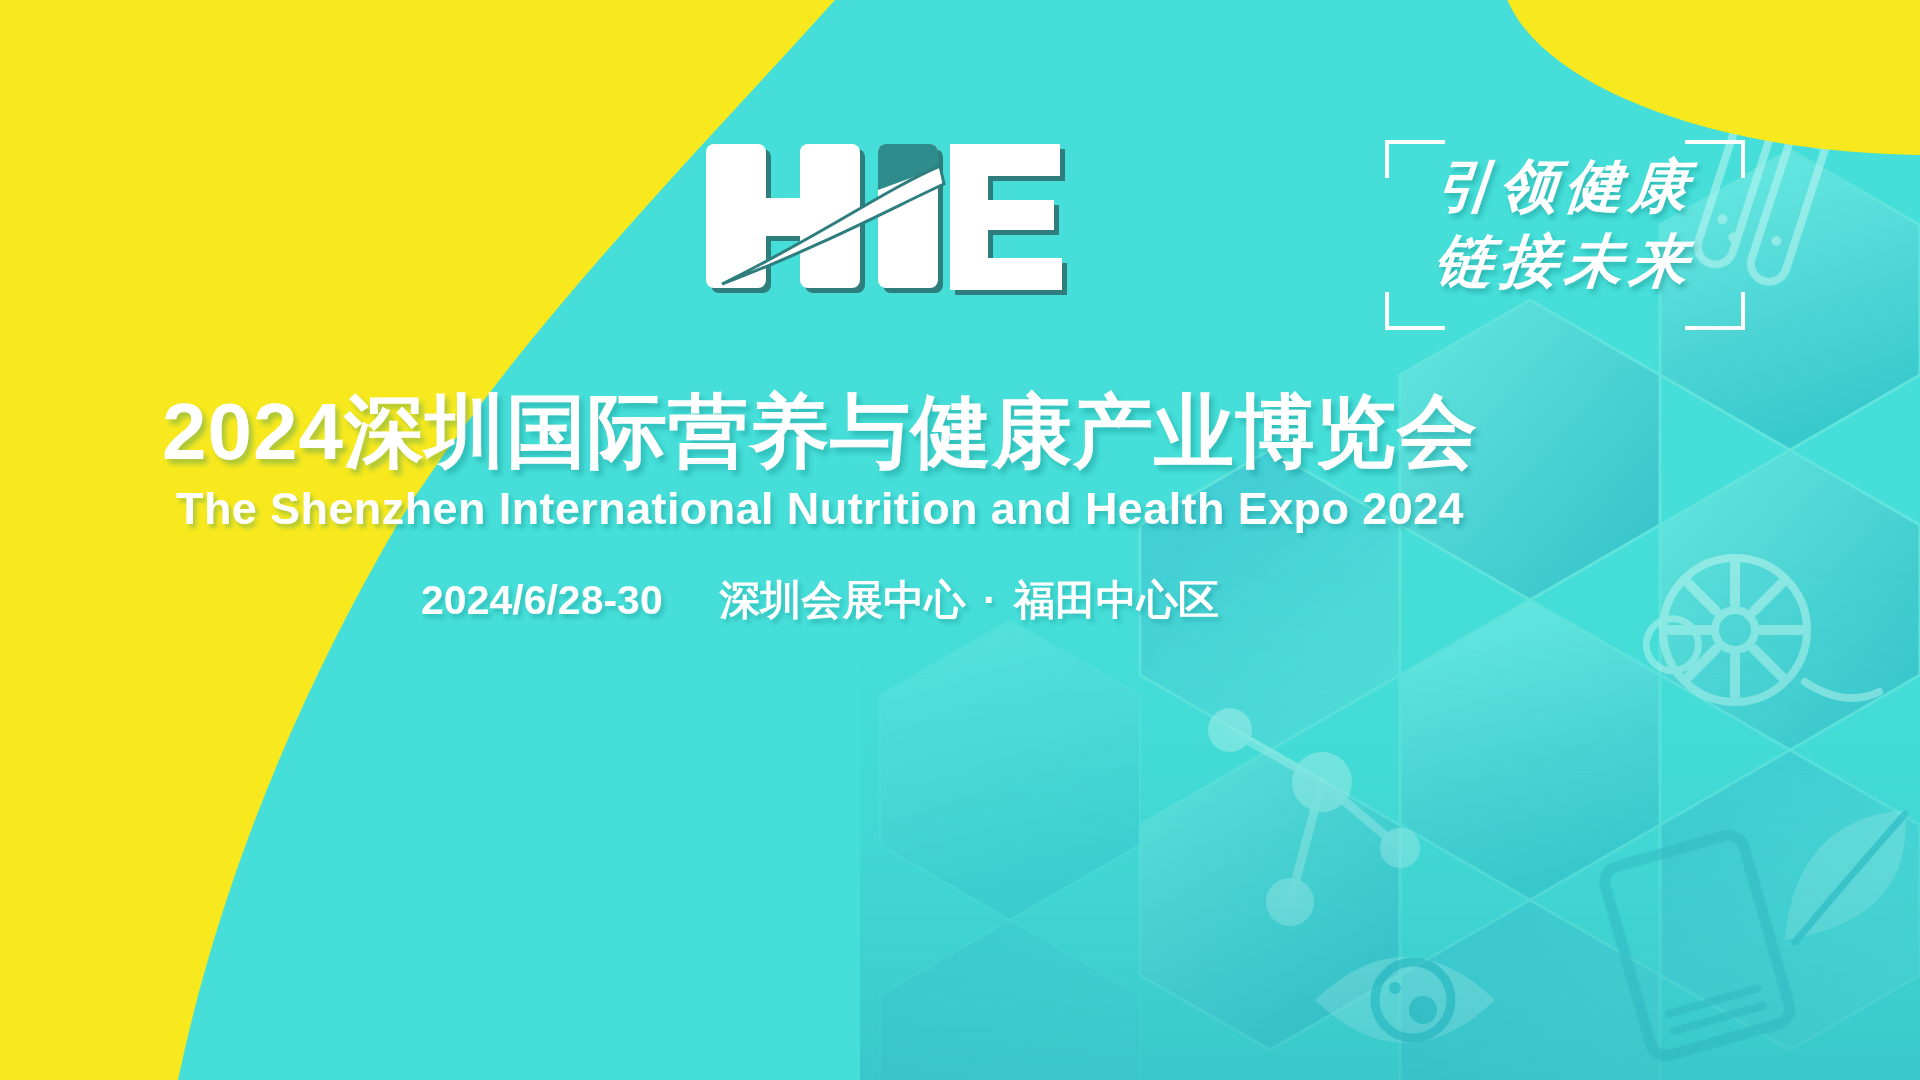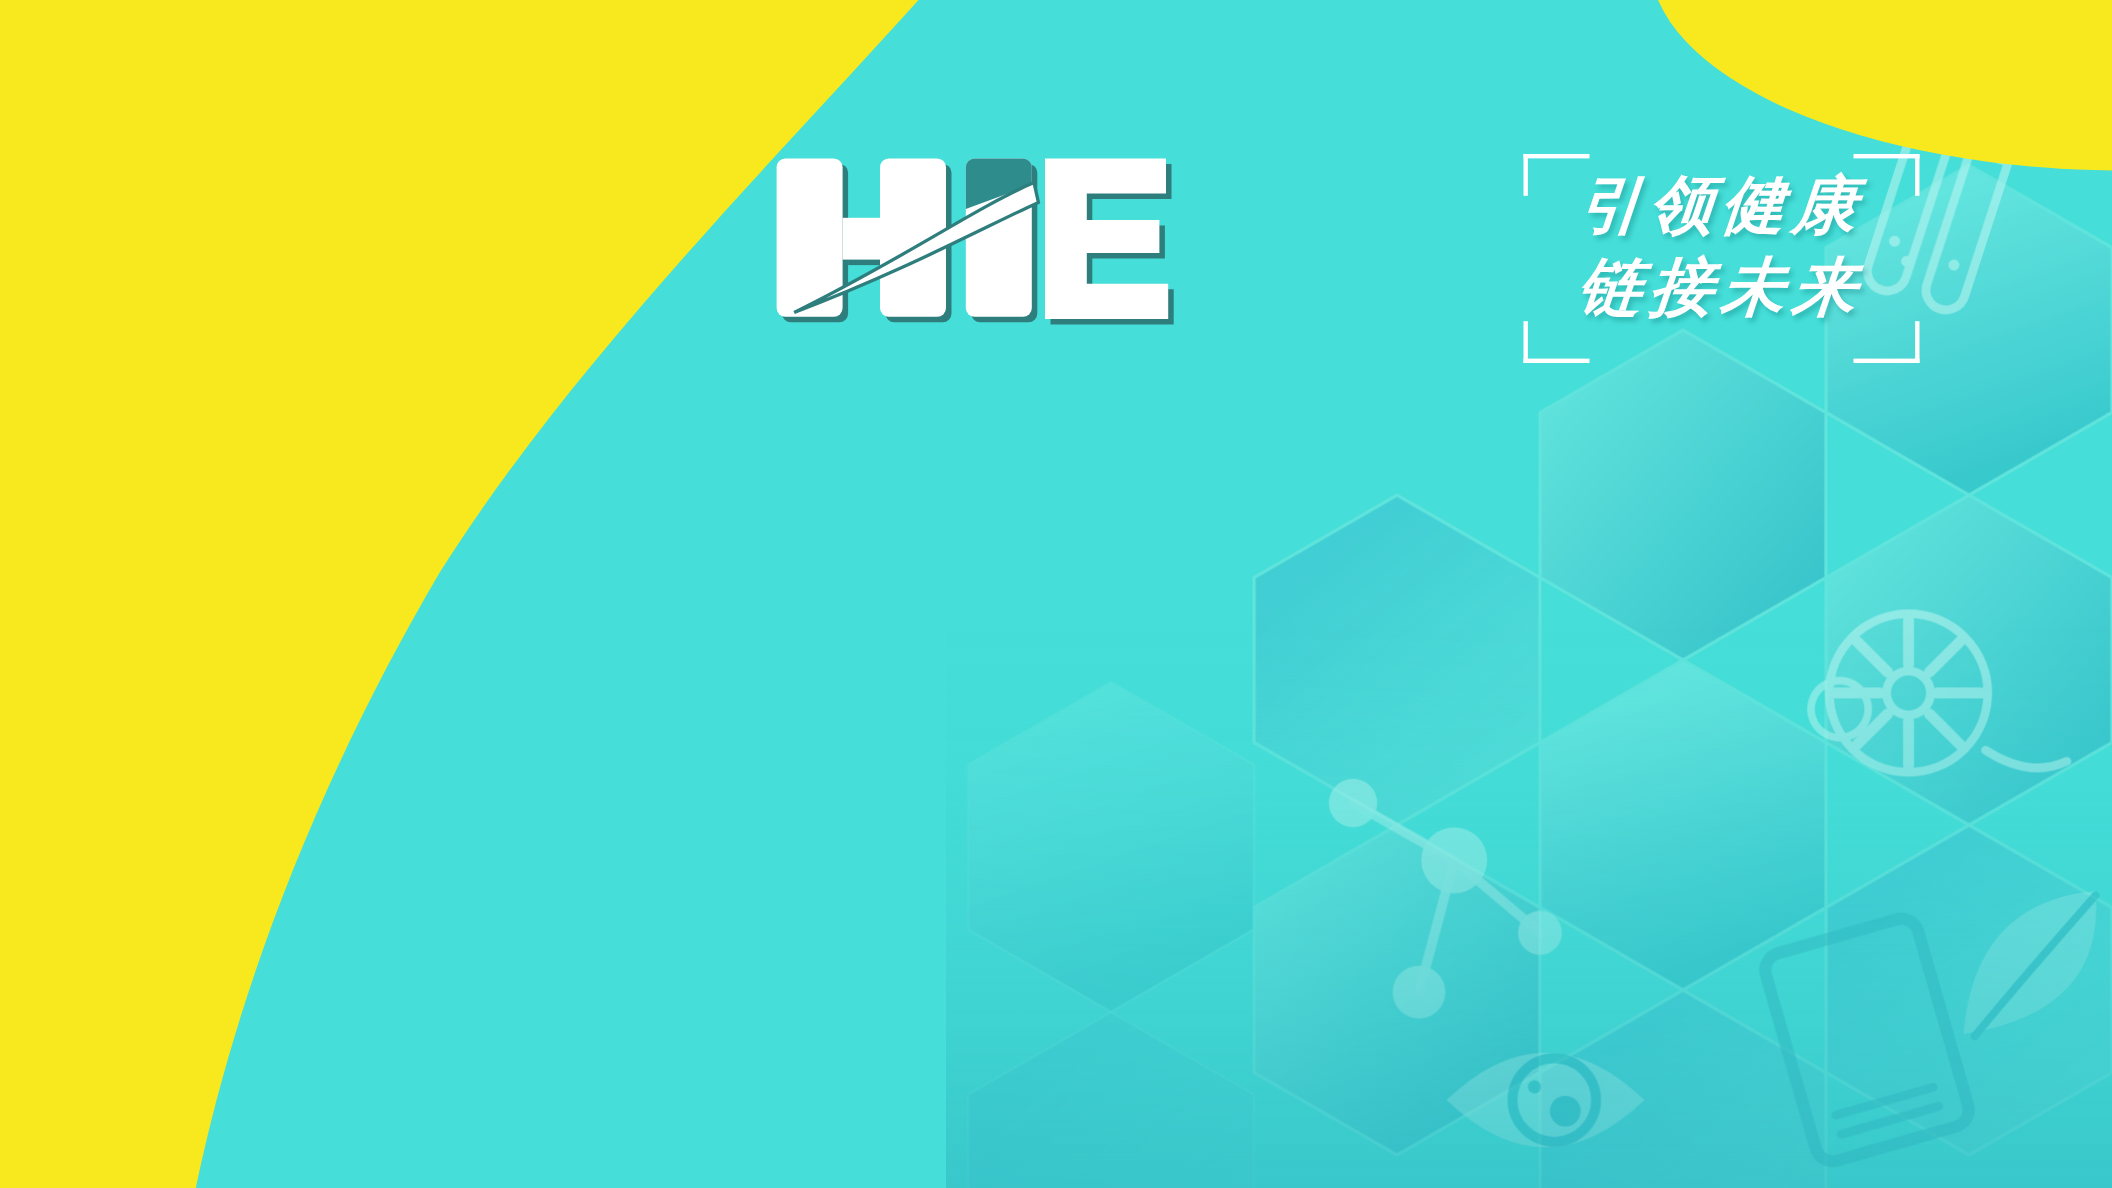--- a/index.html
+++ b/index.html
@@ -251,14 +251,25 @@
     <span class="bracket tl"></span>
     <span class="bracket tr"></span>
     <span class="bracket bl"></span>
     <span class="bracket br"></span>
     <div class="slogan-lines">
       <div class="slogan-line">引领健康</div>
       <div class="slogan-line">链接未来</div>
     </div>
   </div>
 
+  <div id="text-block">
+    <div id="title-cn">2024深圳国际营养与健康产业博览会</div>
+    <div id="title-en">The Shenzhen International Nutrition and Health Expo 2024</div>
+    <div id="meta-line">
+      <span>2024/6/28-30</span>
+      <span class="meta-gap"></span>
+      <span>深圳会展中心</span>
+      <span class="meta-dot">·</span>
+      <span>福田中心区</span>
+    </div>
+  </div>
 
 </div>
 
 </body></html>

